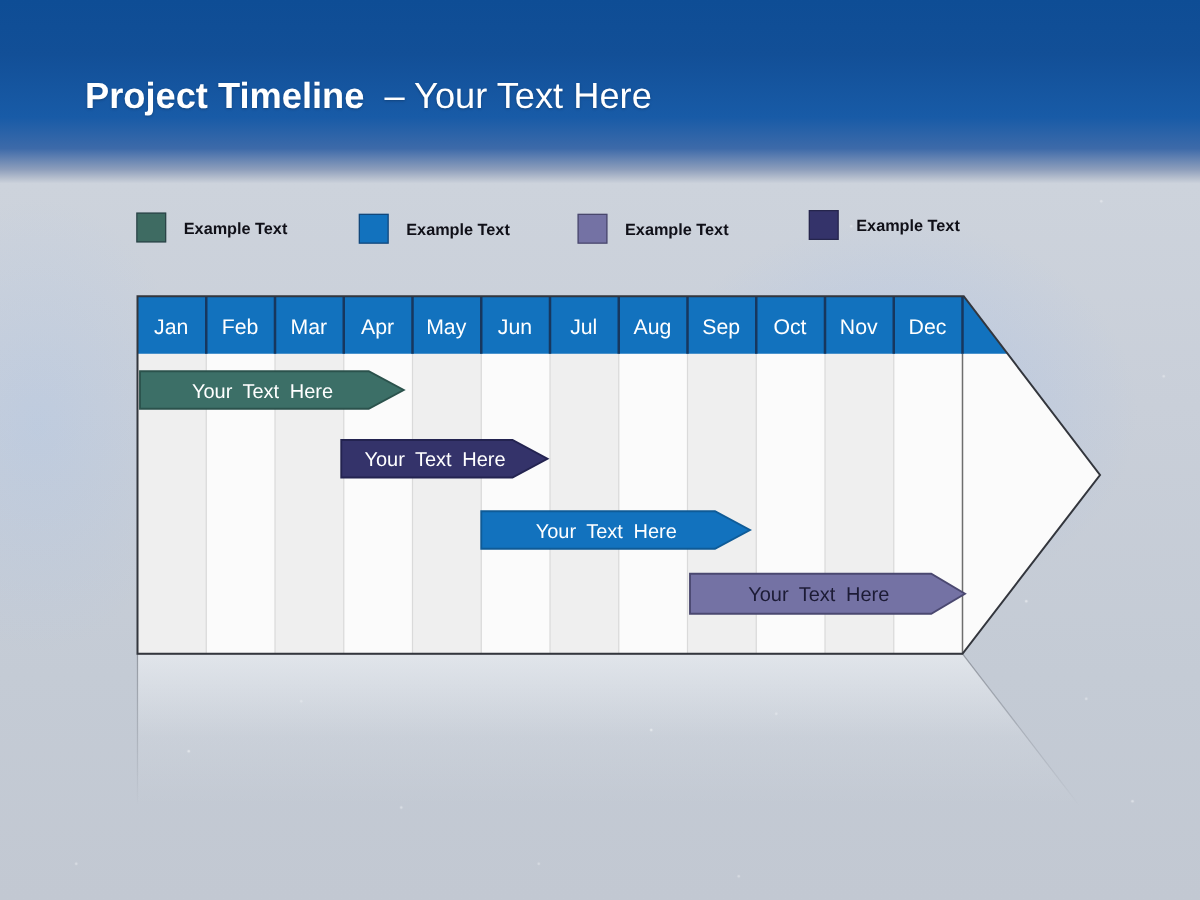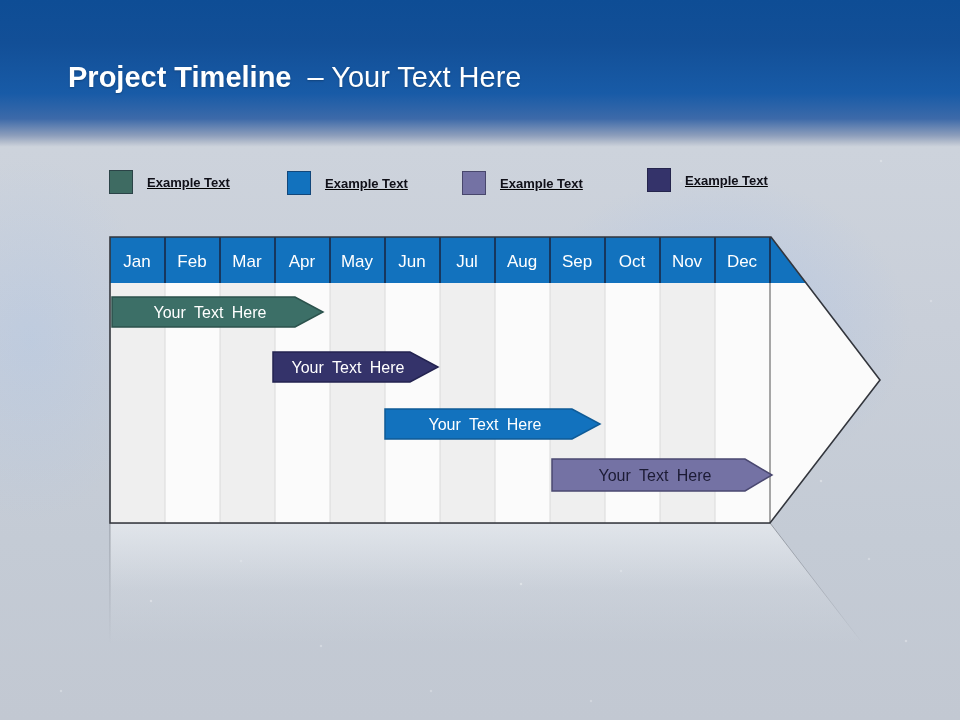--- a/index.html
+++ b/index.html
@@ -48,21 +48,21 @@
   }
   .title{
     position:absolute;left:68px;top:60px;
     color:#FFFFFF;font-size:29px;line-height:1.2;
     text-shadow:0 1px 2px rgba(0,0,0,0.25);
     white-space:nowrap;
   }
   .title .t-bold{font-weight:bold;}
   .title .t-light{font-weight:400;margin-left:8px;}
   .legend-item{
-    position:absolute;display:flex;align-items:center;height:24px;text-decoration:underline;
+    position:absolute;display:flex;align-items:center;height:24px;
   }
   .swatch{
     width:24px;height:24px;box-sizing:border-box;
     border:1px solid rgba(20,20,40,0.45);
     margin-right:14px;flex:0 0 auto;
   }
   .legend-label{
     font-size:13px;font-weight:bold;color:#101018;white-space:nowrap;
   }
   svg text{font-family:"Liberation Sans", sans-serif;}

